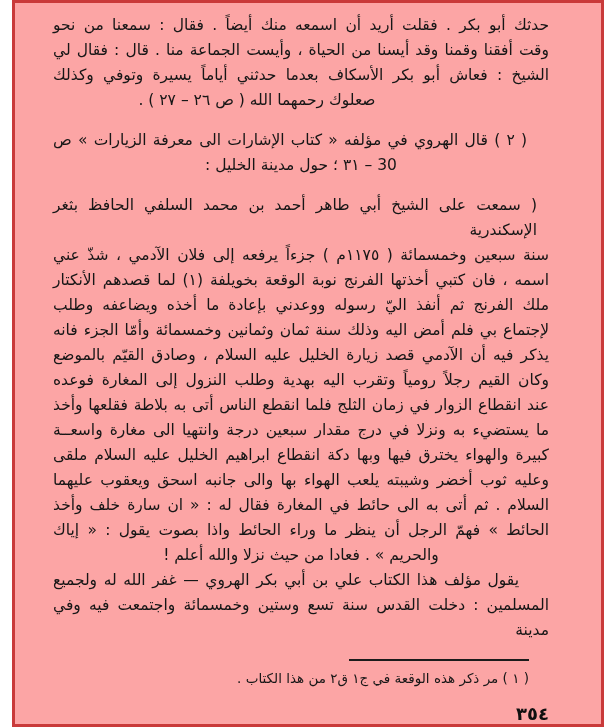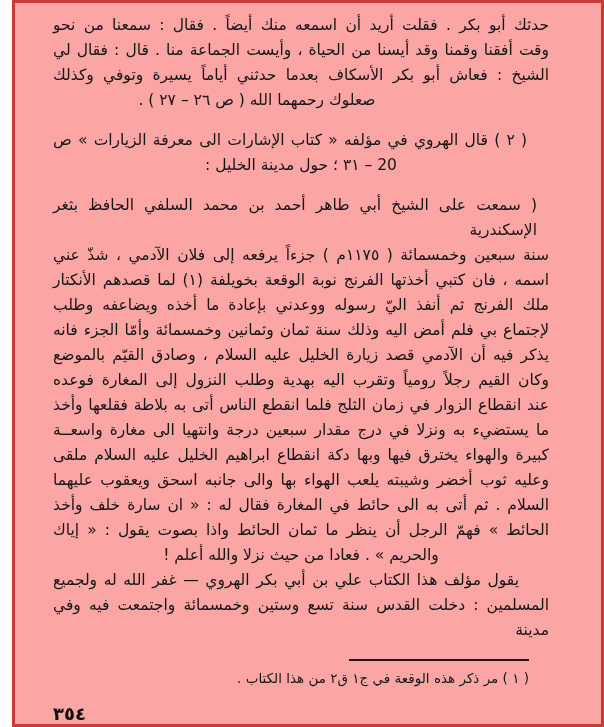--- a/index.html
+++ b/index.html
@@ -56,21 +56,21 @@
   .footnote {
     margin-top: 7px;
     padding-right: 20px;
     text-align: right;
     font-size: 13.5px;
     line-height: 20px;
     color: #161616;
   }
   .page-number {
     margin-top: 15px;
-    text-align: left;
+    text-align: right;
     font-size: 18px;
     font-weight: bold;
     letter-spacing: 2px;
     color: #101010;
   }
 </style>
 </head>
 <body>
 
 <div class="page">
@@ -78,37 +78,37 @@
 
     <div class="para">
       <div class="line j">حدثك أبو بكر . فقلت أريد أن اسمعه منك أيضاً . فقال : سمعنا من نحو</div>
       <div class="line j">وقت أفقنا وقمنا وقد أيسنا من الحياة ، وأيست الجماعة منا . قال : فقال لي</div>
       <div class="line j">الشيخ : فعاش أبو بكر الأسكاف بعدما حدثني أياماً يسيرة وتوفي وكذلك</div>
       <div class="line s push-a5">صعلوك رحمهما الله ( ص ٢٦ – ٢٧ ) .</div>
     </div>
 
     <div class="para">
       <div class="line j gap-top ind-b">( ٢ ) قال الهروي في مؤلفه « كتاب الإشارات الى معرفة الزيارات » ص</div>
-      <div class="line s">20 – ٣١ ؛ حول مدينة الخليل :</div>
+      <div class="line s">30 – ٣١ ؛ حول مدينة الخليل :</div>
     </div>
 
     <div class="para">
       <div class="line j gap-top ind-c">( سمعت على الشيخ أبي طاهر أحمد بن محمد السلفي الحافظ بثغر الإسكندرية</div>
       <div class="line j">سنة سبعين وخمسمائة ( ١١٧٥م ) جزءاً يرفعه إلى فلان الآدمي ، شذّ عني</div>
       <div class="line j">اسمه ، فان كتبي أخذتها الفرنج نوبة الوقعة بخويلفة (١) لما قصدهم الأنكتار</div>
       <div class="line j">ملك الفرنج ثم أنفذ اليّ رسوله ووعدني بإعادة ما أخذه ويضاعفه وطلب</div>
       <div class="line j">لإجتماع بي فلم أمض اليه وذلك سنة ثمان وثمانين وخمسمائة وأمّا الجزء فانه</div>
       <div class="line j">يذكر فيه أن الآدمي قصد زيارة الخليل عليه السلام ، وصادق القيّم بالموضع</div>
       <div class="line j">وكان القيم رجلاً رومياً وتقرب اليه بهدية وطلب النزول إلى المغارة فوعده</div>
       <div class="line j">عند انقطاع الزوار في زمان الثلج فلما انقطع الناس أتى به بلاطة فقلعها وأخذ</div>
       <div class="line j">ما يستضيء به ونزلا في درج مقدار سبعين درجة وانتهيا الى مغارة واسعــة</div>
       <div class="line j">كبيرة والهواء يخترق فيها وبها دكة انقطاع ابراهيم الخليل عليه السلام ملقى</div>
       <div class="line j">وعليه ثوب أخضر وشيبته يلعب الهواء بها والى جانبه اسحق ويعقوب عليهما</div>
       <div class="line j">السلام . ثم أتى به الى حائط في المغارة فقال له : « ان سارة خلف وأخذ</div>
-      <div class="line j">الحائط » فهمّ الرجل أن ينظر ما ثمان الحائط واذا بصوت يقول : « إياك</div>
+      <div class="line j">الحائط » فهمّ الرجل أن ينظر ما وراء الحائط واذا بصوت يقول : « إياك</div>
       <div class="line s">والحريم » . فعادا من حيث نزلا والله أعلم !</div>
     </div>
 
     <div class="para">
       <div class="line j ind-d">يقول مؤلف هذا الكتاب علي بن أبي بكر الهروي — غفر الله له ولجميع</div>
       <div class="line j">المسلمين : دخلت القدس سنة تسع وستين وخمسمائة واجتمعت فيه وفي مدينة</div>
     </div>
 
     <div class="footnote-sep"></div>
     <div class="footnote">( ١ ) مر ذكر هذه الوقعة في ج١ ق٢ من هذا الكتاب .</div>

